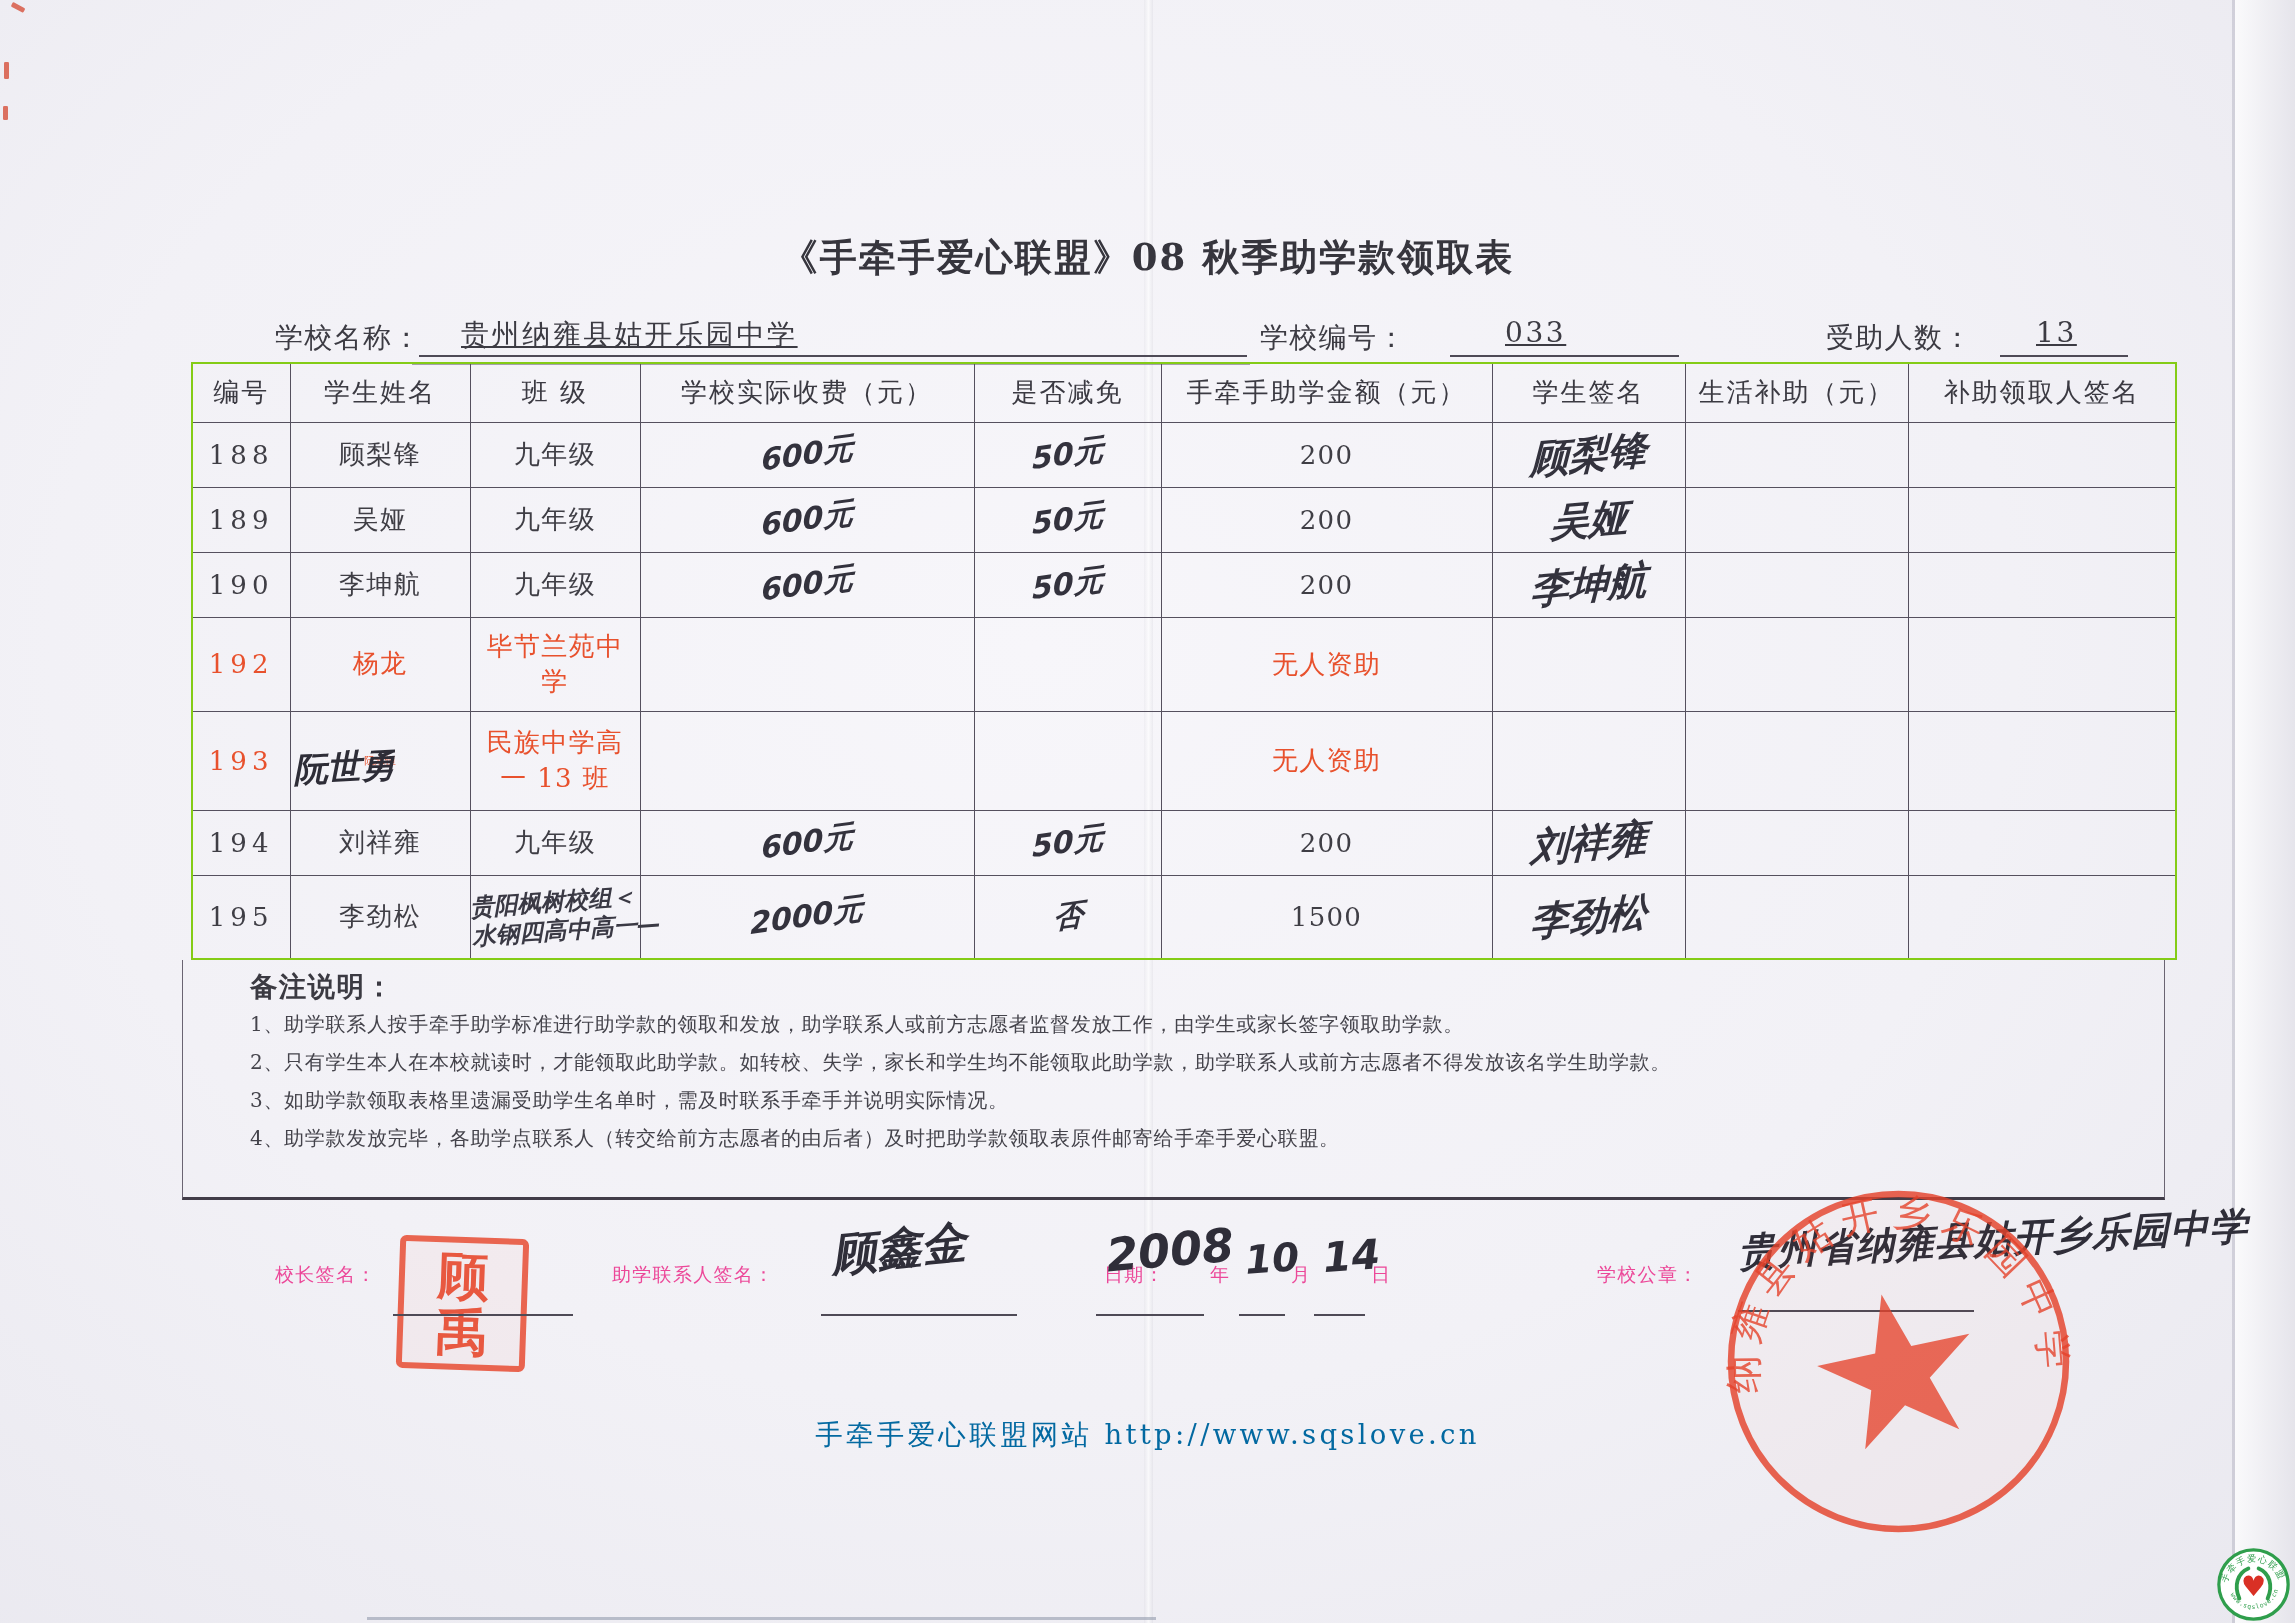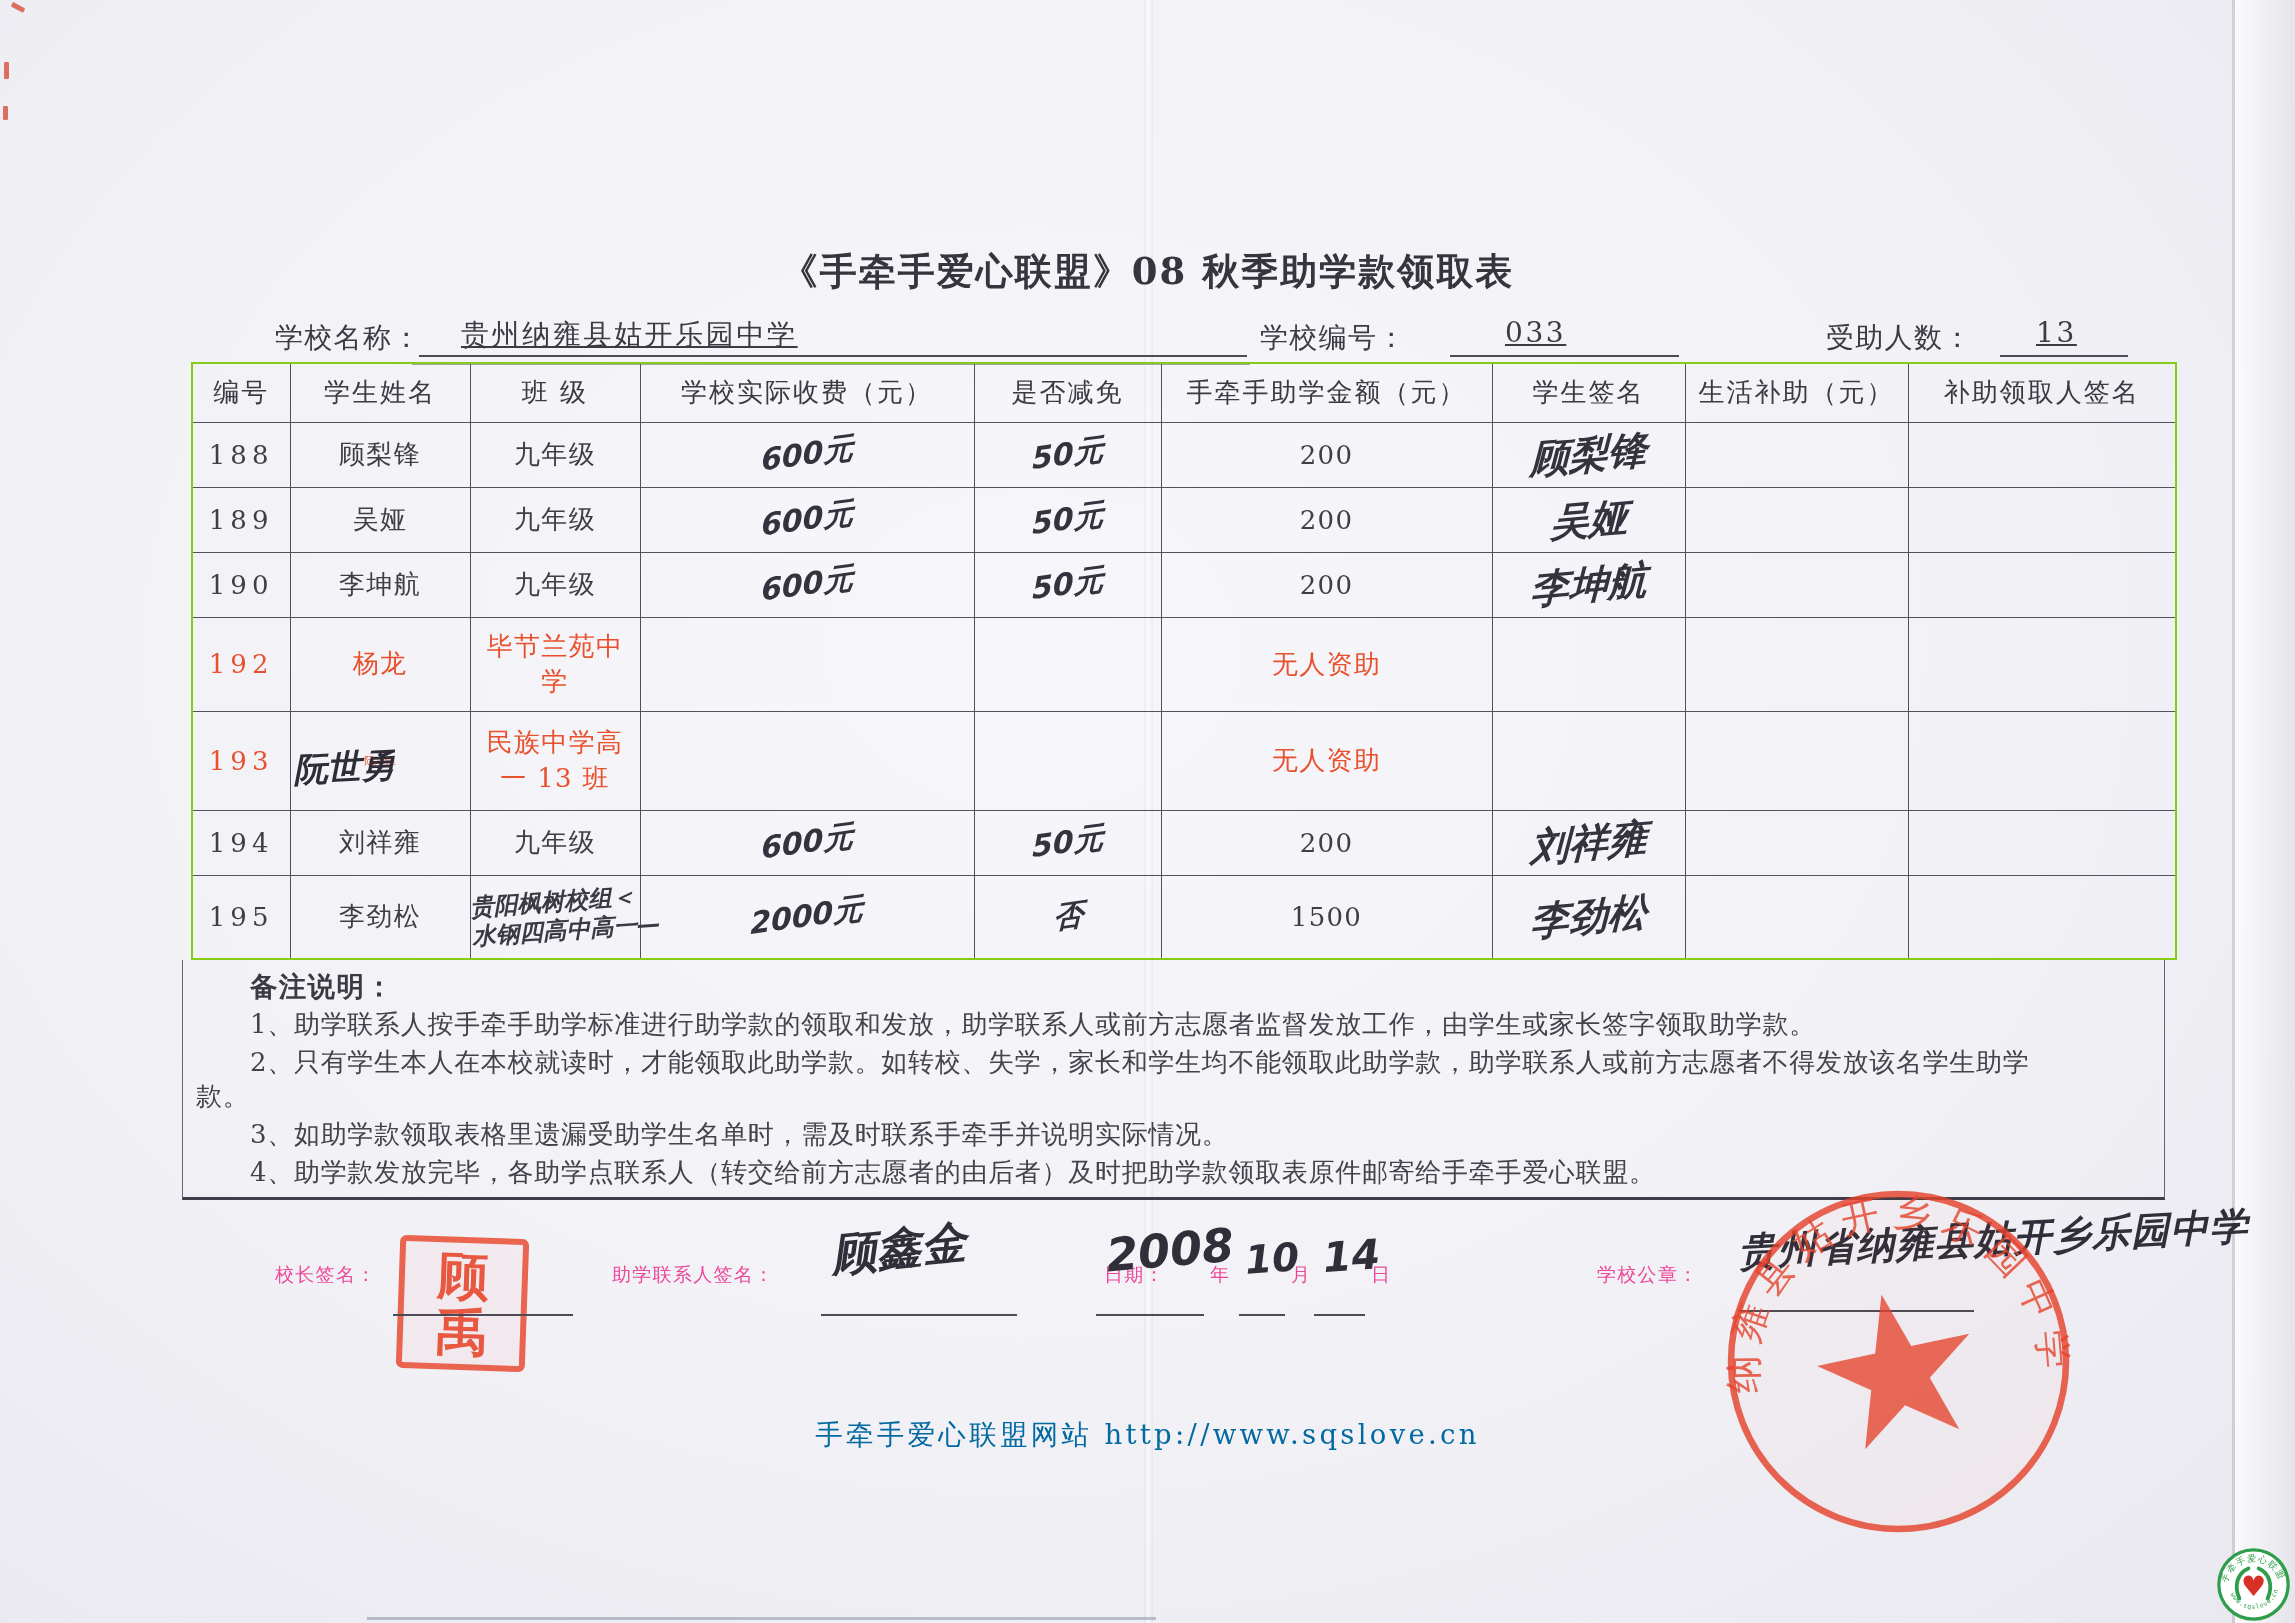--- a/index.html
+++ b/index.html
@@ -3,21 +3,21 @@
 <meta charset="utf-8">
 <style>
   html,body{margin:0;padding:0;}
   body{width:2295px;height:1623px;overflow:hidden;position:relative;
        background:radial-gradient(ellipse at 45% 40%, #f7f6fa 0%, #f2f1f6 55%, #e9e8ef 100%);
        font-family:"DejaVu Serif","Liberation Serif",serif;}
   .paper{position:absolute;inset:0;}
   .printed{color:#3f3e45;}
   .abs{position:absolute;}
   .title{left:0;right:0;top:233px;text-align:center;font-size:37px;font-weight:bold;
-         letter-spacing:2px;color:#36353d;margin:14px;}
+         letter-spacing:2px;color:#36353d;margin:0;}
   .lbl{font-size:28px;color:#3c3b43;letter-spacing:1.3px;white-space:nowrap;}
   .val{font-size:28px;color:#3c3b43;letter-spacing:2.6px;white-space:nowrap;text-decoration:underline;}
   .uline{border-bottom:2px solid #4e4a56;height:0;}
   .uline2{border-bottom:2px solid #7a7584;height:0;opacity:.65;}
 
   table.grid{position:absolute;left:191px;top:362px;width:1983px;border-collapse:collapse;
              table-layout:fixed;border:2px solid #84cc16;}
   table.grid th,table.grid td{border:1.3px solid #55505e;text-align:center;vertical-align:middle;
              padding:0;overflow:visible;}
   th.h{font-size:26px;font-weight:normal;color:#3b3a42;letter-spacing:2px;}
@@ -33,21 +33,21 @@
   .annot{position:absolute;left:2.6px;bottom:-23.6px;font-size:34px;font-weight:700;
          transform:rotate(-3deg);color:#2e2d37;white-space:nowrap;}
   .scrawl{font-size:23.6px;font-weight:700;line-height:1.25;transform:rotate(-4deg);
           text-align:left;color:#3a3944;}
   .scrawl span{display:block;white-space:nowrap;}
 
   .notes{position:absolute;left:182px;top:960px;width:1983px;height:240px;box-sizing:border-box;
          border-left:1.3px solid #6a6472;border-right:1.3px solid #6a6472;border-bottom:3.3px solid #413c48;
          padding:9.2px 105px 0 13px;}
   .notes .nt{font-size:27.5px;font-weight:bold;color:#3b3a42;letter-spacing:1.3px;line-height:34px;margin:0;}
-  .notes p{font-size:26px;color:#44434b;line-height:34px;margin:3.9px 0;text-indent:54px;letter-spacing:0.7px;}
+  .notes p{font-size:20px;color:#44434b;line-height:34px;margin:3.9px 0;text-indent:54px;letter-spacing:0.7px;}
 
   .sofl{font-size:19px;color:#ec4899;letter-spacing:1.3px;white-space:nowrap;}
   .hwbig{font-family:"DejaVu Sans","Liberation Sans",sans-serif;font-style:italic;font-weight:700;
          color:#2f2e39;white-space:nowrap;display:inline-block;}
 
   .sq-stamp{border:6.5px solid rgba(230,67,40,.8);width:117px;height:121px;border-radius:6.5px;
             display:flex;flex-direction:column;align-items:center;justify-content:center;
             transform:rotate(2deg);background:rgba(255,80,50,.04);}
   .sq-stamp span{font-size:51px;line-height:56px;color:rgba(230,67,40,.88);font-weight:bold;}
 

